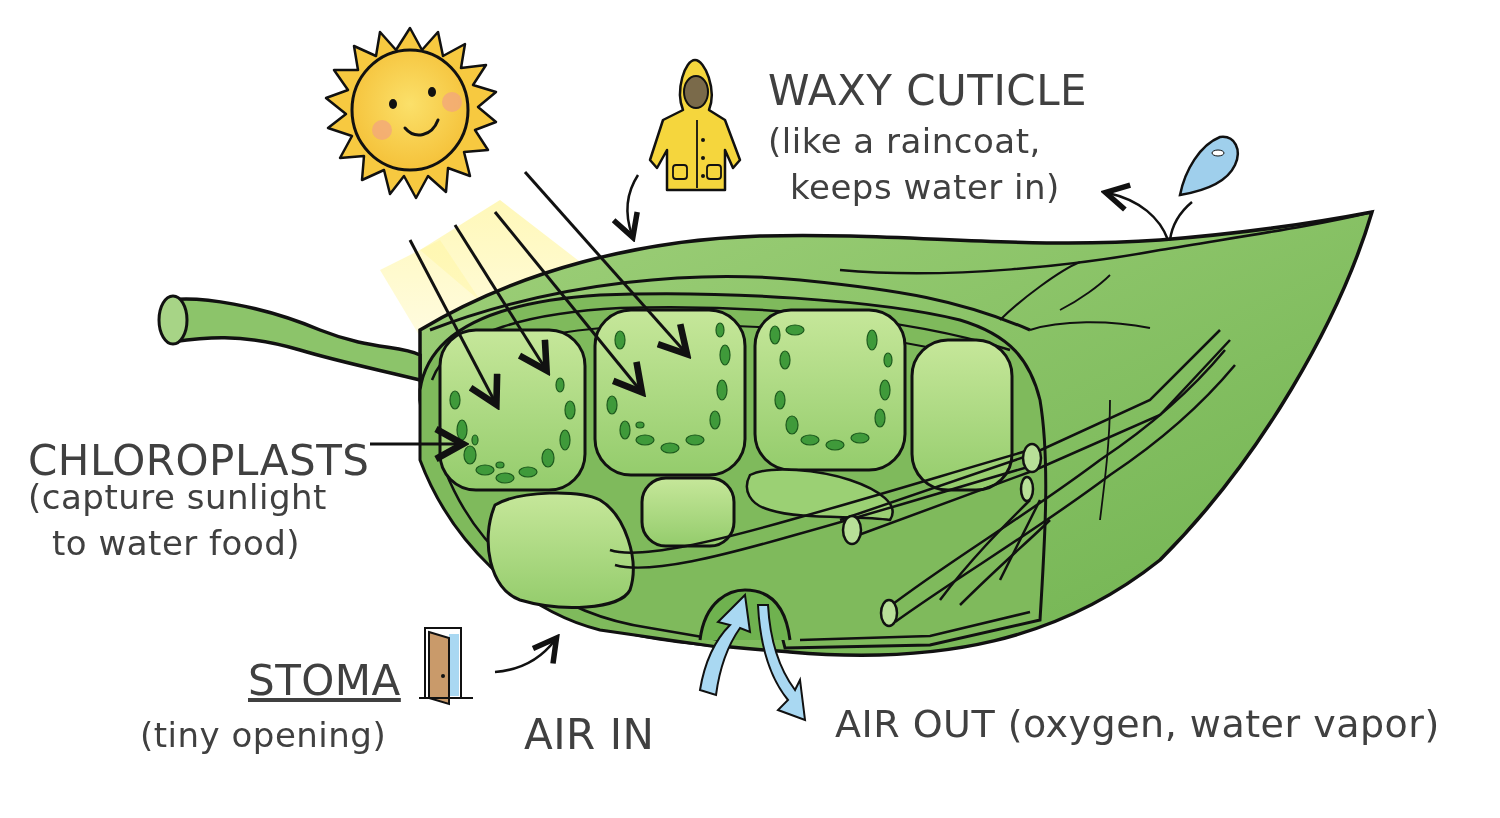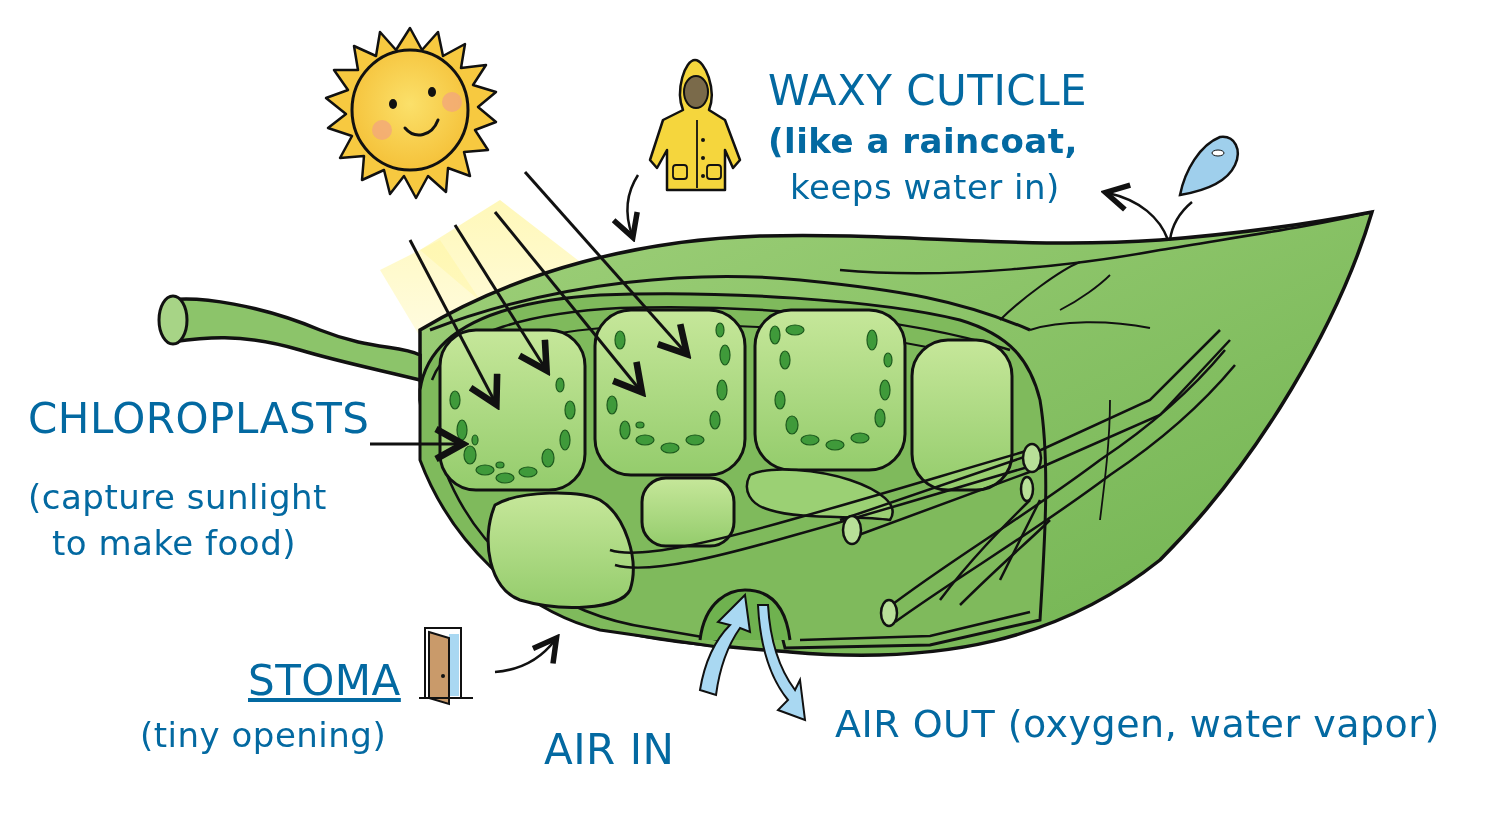--- a/index.html
+++ b/index.html
@@ -1,19 +1,19 @@
 <!DOCTYPE html>
 <html><head>
   <meta charset="utf-8">
   <style>
     html, body { margin:0; padding:0; background:#ffffff; }
     body { width:1500px; height:818px; position:relative; overflow:hidden;
            font-family:"DejaVu Sans", sans-serif; color:#111; }
     #art { position:absolute; left:0; top:0; width:1500px; height:818px; }
-    .label { position:absolute; white-space:nowrap; color:#0369a1; letter-spacing:0.5px; }
+    .label { position:absolute; white-space:nowrap; color:#404040; letter-spacing:0.5px; }
     .title { font-size:42px; font-weight:400; }
     .sub { font-size:34px; line-height:46px; }
   </style>
 </head>
 <body>
 
 <svg id="art" viewBox="0 0 1500 818" xmlns="http://www.w3.org/2000/svg">
   <defs>
     <radialGradient id="sunGrad" cx="50%" cy="45%" r="55%">
       <stop offset="0%" stop-color="#fbe06a"></stop>
@@ -197,24 +197,24 @@
     <rect x="24" y="6" width="10" height="62" fill="#a9d8f2"></rect>
     <path d="M4,4 L24,10 L24,76 L4,70 Z" fill="#c99a6a" stroke="#111" stroke-width="2"></path>
     <circle cx="18" cy="48" r="2" fill="#111"></circle>
     <line x1="-6" y1="70" x2="48" y2="70" stroke="#111" stroke-width="2"></line>
   </g>
 
   <path d="M495,672 C520,670 540,660 555,640" fill="none" stroke="#111" stroke-width="2.5" marker-end="url(#ah)"></path>
 </svg>
 
 <div class="label title" style="left:768px; top:66px;">WAXY CUTICLE</div>
-<div class="label sub" style="left:768px; top:118px;font-weight:bold;">(like a raincoat,</div>
+<div class="label sub" style="left:768px; top:118px;">(like a raincoat,</div>
 <div class="label sub" style="left:790px; top:164px;">keeps water in)</div>
 
-<div class="label title" style="left:28px; top:394px;">CHLOROPLASTS</div>
+<div class="label title" style="left:28px; top:436px;">CHLOROPLASTS</div>
 <div class="label sub" style="left:28px; top:474px;">(capture sunlight</div>
-<div class="label sub" style="left:52px; top:520px;">to make food)</div>
+<div class="label sub" style="left:52px; top:520px;">to water food)</div>
 
 <div class="label title" style="left:248px; top:656px;text-decoration:underline;">STOMA</div>
 <div class="label sub" style="left:140px; top:712px;text-align:center;">(tiny opening)</div>
 
-<div class="label title" style="left:544px; top:710px;margin-top:15px;">AIR IN</div>
+<div class="label title" style="left:524px; top:710px;">AIR IN</div>
 <div class="label title" style="left:835px; top:702px; font-size:38px;text-align:center;">AIR OUT (oxygen, water vapor)</div>
 
 </body></html>

